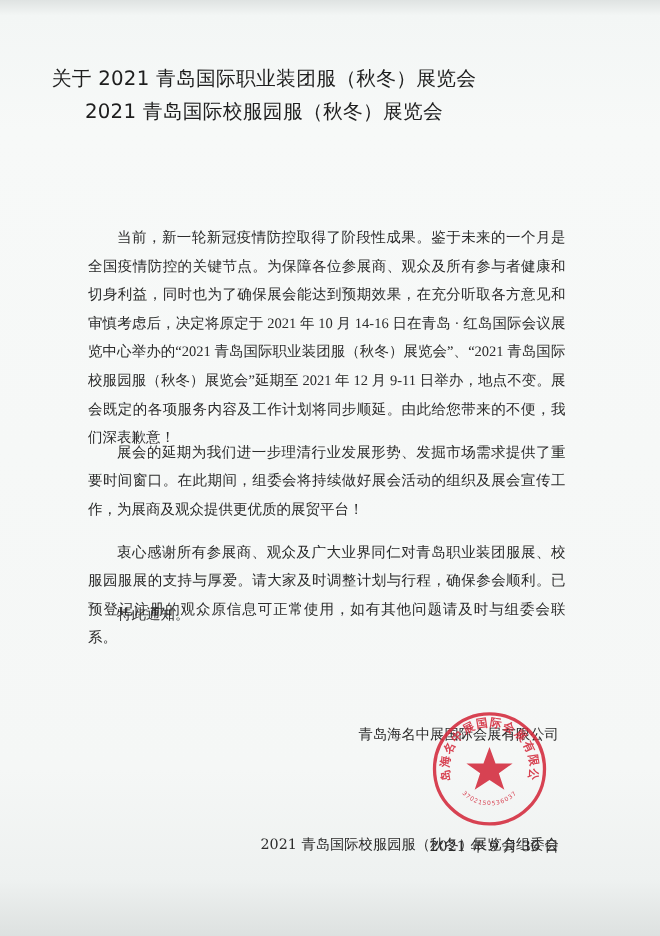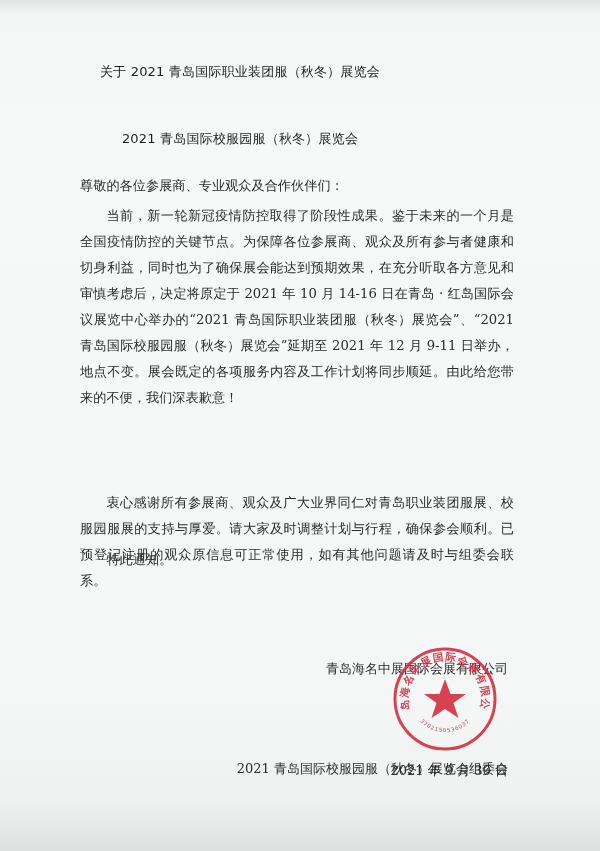--- a/index.html
+++ b/index.html
@@ -20,42 +20,42 @@
     left: 0; top: 0;
     width: 600px; height: 851px;
     background: linear-gradient(180deg, #dfe3e2 0px, #f3f6f5 14px, #f7f9f8 120px, #f5f7f6 700px, #eef1f0 800px, #dde1e0 851px);
   }
   .title {
     position: absolute;
     left: 0;
     width: 480px;
     text-align: center;
     font-family: "DejaVu Sans", "Liberation Sans", sans-serif;
-    font-size: 13px;
+    font-size: 18px;
     color: #1e1e1e;
     letter-spacing: 0.2px;
     line-height: 22px;
   }
   .title.t1 { top: 61px; }
-  .title.t2 { top: 91px; margin-top: 37px; }
+  .title.t2 { top: 91px; }
   .title.t3 { top: 121px; }
 
   .body-text {
     position: absolute;
     left: 80px;
     width: 434px;
     font-size: 13.2px;
     line-height: 26px;
     color: #2b2b2b;
     text-align: justify;
     text-justify: inter-character;
   }
   .salutation { top: 173px; left: 80px; }
   .para { text-indent: 2em; }
-  .p1 { top: 203px; }
+  .p1 { top: 203px; font-family: Liberation Serif, serif; }
   .p2 { top: 399px; }
   .p3 { top: 490px; }
   .p4 { top: 547px; }
 
   .sign {
     position: absolute;
     right: 92px;
     text-align: right;
     font-size: 13px;
     color: #2b2b2b;
@@ -78,23 +78,23 @@
   }
 </style>
 </head>
 <body>
 
 <div class="page">
 
   <div class="title t1">关于 2021 青岛国际职业装团服（秋冬）展览会</div>
   <div class="title t2">2021 青岛国际校服园服（秋冬）展览会</div>
 
-  <div class="body-text salutation">尊敬的各位参展商、专业观众及合作伙伴们：</div>
 
   <div class="body-text para p1">当前，新一轮新冠疫情防控取得了阶段性成果。鉴于未来的一个月是全国疫情防控的关键节点。为保障各位参展商、观众及所有参与者健康和切身利益，同时也为了确保展会能达到预期效果，在充分听取各方意见和审慎考虑后，决定将原定于 2021 年 10 月 14-16 日在青岛 · 红岛国际会议展览中心举办的“2021 青岛国际职业装团服（秋冬）展览会”、“2021 青岛国际校服园服（秋冬）展览会”延期至 2021 年 12 月 9-11 日举办，地点不变。展会既定的各项服务内容及工作计划将同步顺延。由此给您带来的不便，我们深表歉意！</div>
+  <div class="body-text para p2">展会的延期为我们进一步理清行业发展形势、发掘市场需求提供了重要时间窗口。在此期间，组委会将持续做好展会活动的组织及展会宣传工作，为展商及观众提供更优质的展贸平台！</div>
   <div class="body-text para p3">衷心感谢所有参展商、观众及广大业界同仁对青岛职业装团服展、校服园服展的支持与厚爱。请大家及时调整计划与行程，确保参会顺利。已预登记注册的观众原信息可正常使用，如有其他问题请及时与组委会联系。</div>
   <div class="body-text para p4">特此通知。</div>
 
   <div class="sign s1">青岛海名中展国际会展有限公司</div>
   <div class="sign s3">2021 青岛国际校服园服（秋冬）展览会组委会</div>
   <div class="sign s4">2021 年 9 月 30 日</div>
 
   <svg class="seal" viewBox="0 0 106 106">
     <defs>
       <path id="sealArc" d="M 17 60 A 37 37 0 1 1 89 60"></path>

